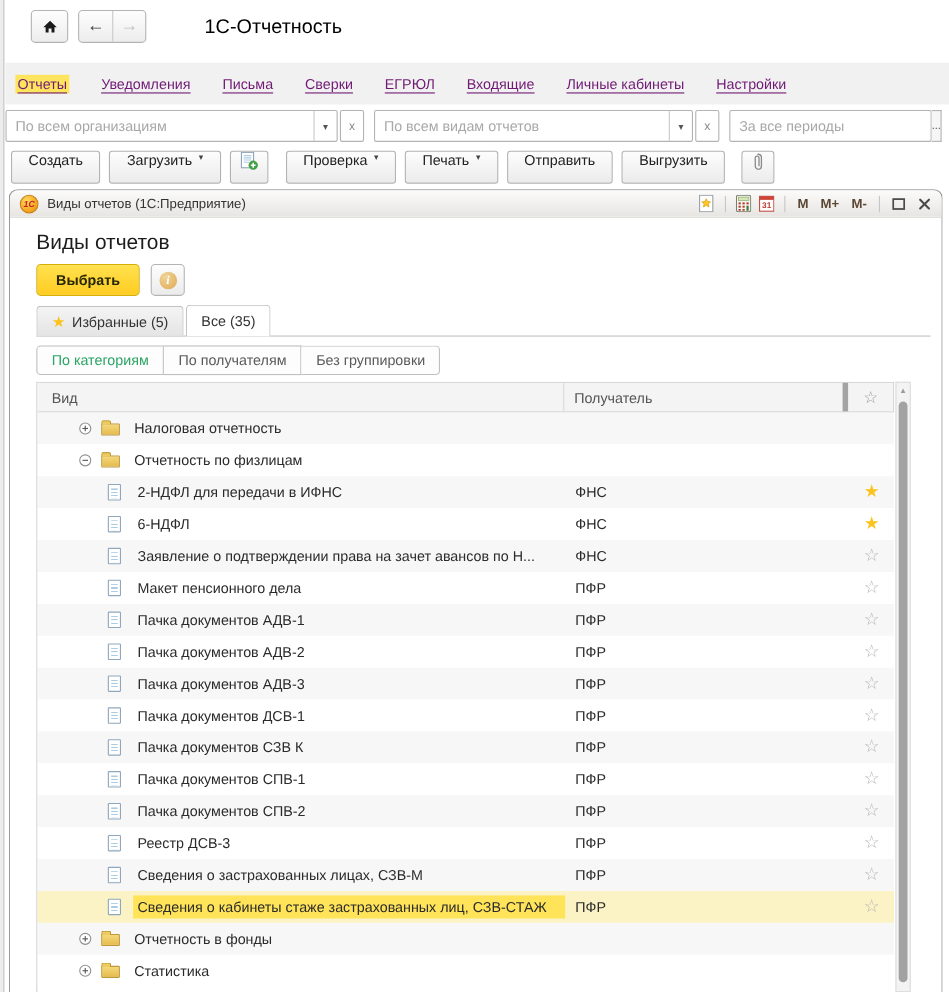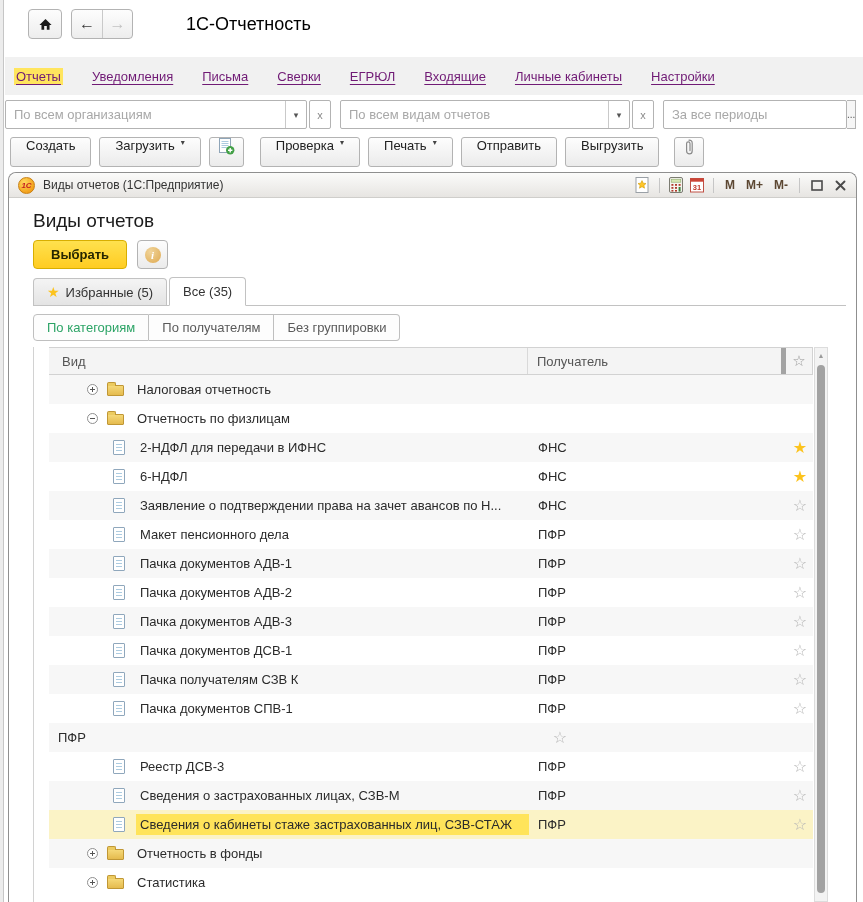--- a/index.html
+++ b/index.html
@@ -86,21 +86,21 @@
   .tabstar { font-size:14px; line-height:1; }
 
   .grouptabs { position:absolute; left:24px; top:141px; height:27px; display:flex;text-align:right; }
   .gtab { padding:0 13px; display:flex; align-items:center; border:1px solid #bfbfbf; border-left:none;
     background:#fdfdfd; color:#5a5a5a; cursor:pointer; }
   .gtab:first-child { border-left:1px solid #bfbfbf; border-radius:4px 0 0 4px; }
   .gtab:last-child { border-radius:0 4px 4px 0; }
   .gtab.active { font-weight:normal; }
 
   
-  .rtable { position:absolute; left:24px; top:174px; width:780px; bottom:0; border-left:1px solid #d2d2d2; overflow:hidden;padding-left:15px; }
+  .rtable { position:absolute; left:24px; top:174px; width:780px; bottom:0; border-left:1px solid #d2d2d2; overflow:hidden; }
   .thead { display:flex; height:28px; background:#f4f4f4; border:1px solid #d2d2d2; border-left:none; align-items:center; color:#555; }
   .th-vid { width:479px; padding-left:13px; border-right:1px solid #d9d9d9; align-self:stretch; display:flex; align-items:center; }
   .th-rec { width:258px; padding-left:9px; border-right:5px solid #a3a3a3; align-self:stretch; display:flex; align-items:center; }
   .th-star { flex:1; display:flex; align-items:center; justify-content:center; font-size:15px; color:#9a9a9a; }
   .tbody {}
   .trow { display:flex; height:29px; align-items:center; background:#fff; cursor:pointer; }
   .trow.alt { background:#f7f7f7; }
   .trow.selected { background:#fbf3c6; }
   .cell-vid { width:480px; display:flex; align-items:center; height:100%; overflow:hidden; }
   .cell-rec { width:258px; padding-left:9px; }
@@ -383,34 +383,38 @@
           <div class="cell-vid">
             <span class="docicon"></span>
             <span class="rowlabel">Пачка документов ДСВ-1</span>
           </div>
           <div class="cell-rec">ПФР</div>
           <div class="cell-star"><span class="star-outline">☆</span></div>
         </div>
         <div class="trow doc-row alt">
           <div class="cell-vid">
             <span class="docicon"></span>
-            <span class="rowlabel">Пачка получателям СЗВ К</span>
+            <span class="rowlabel">Пачка документов СЗВ К</span>
           </div>
           <div class="cell-rec">ПФР</div>
           <div class="cell-star"><span class="star-outline">☆</span></div>
         </div>
         <div class="trow doc-row">
           <div class="cell-vid">
             <span class="docicon"></span>
             <span class="rowlabel">Пачка документов СПВ-1</span>
           </div>
           <div class="cell-rec">ПФР</div>
           <div class="cell-star"><span class="star-outline">☆</span></div>
         </div>
         <div class="trow doc-row alt">
+          <div class="cell-vid">
+            <span class="docicon"></span>
+            <span class="rowlabel">Пачка документов СПВ-2</span>
+          </div>
           <div class="cell-rec">ПФР</div>
           <div class="cell-star"><span class="star-outline">☆</span></div>
         </div>
         <div class="trow doc-row">
           <div class="cell-vid">
             <span class="docicon"></span>
             <span class="rowlabel">Реестр ДСВ-3</span>
           </div>
           <div class="cell-rec">ПФР</div>
           <div class="cell-star"><span class="star-outline">☆</span></div>

